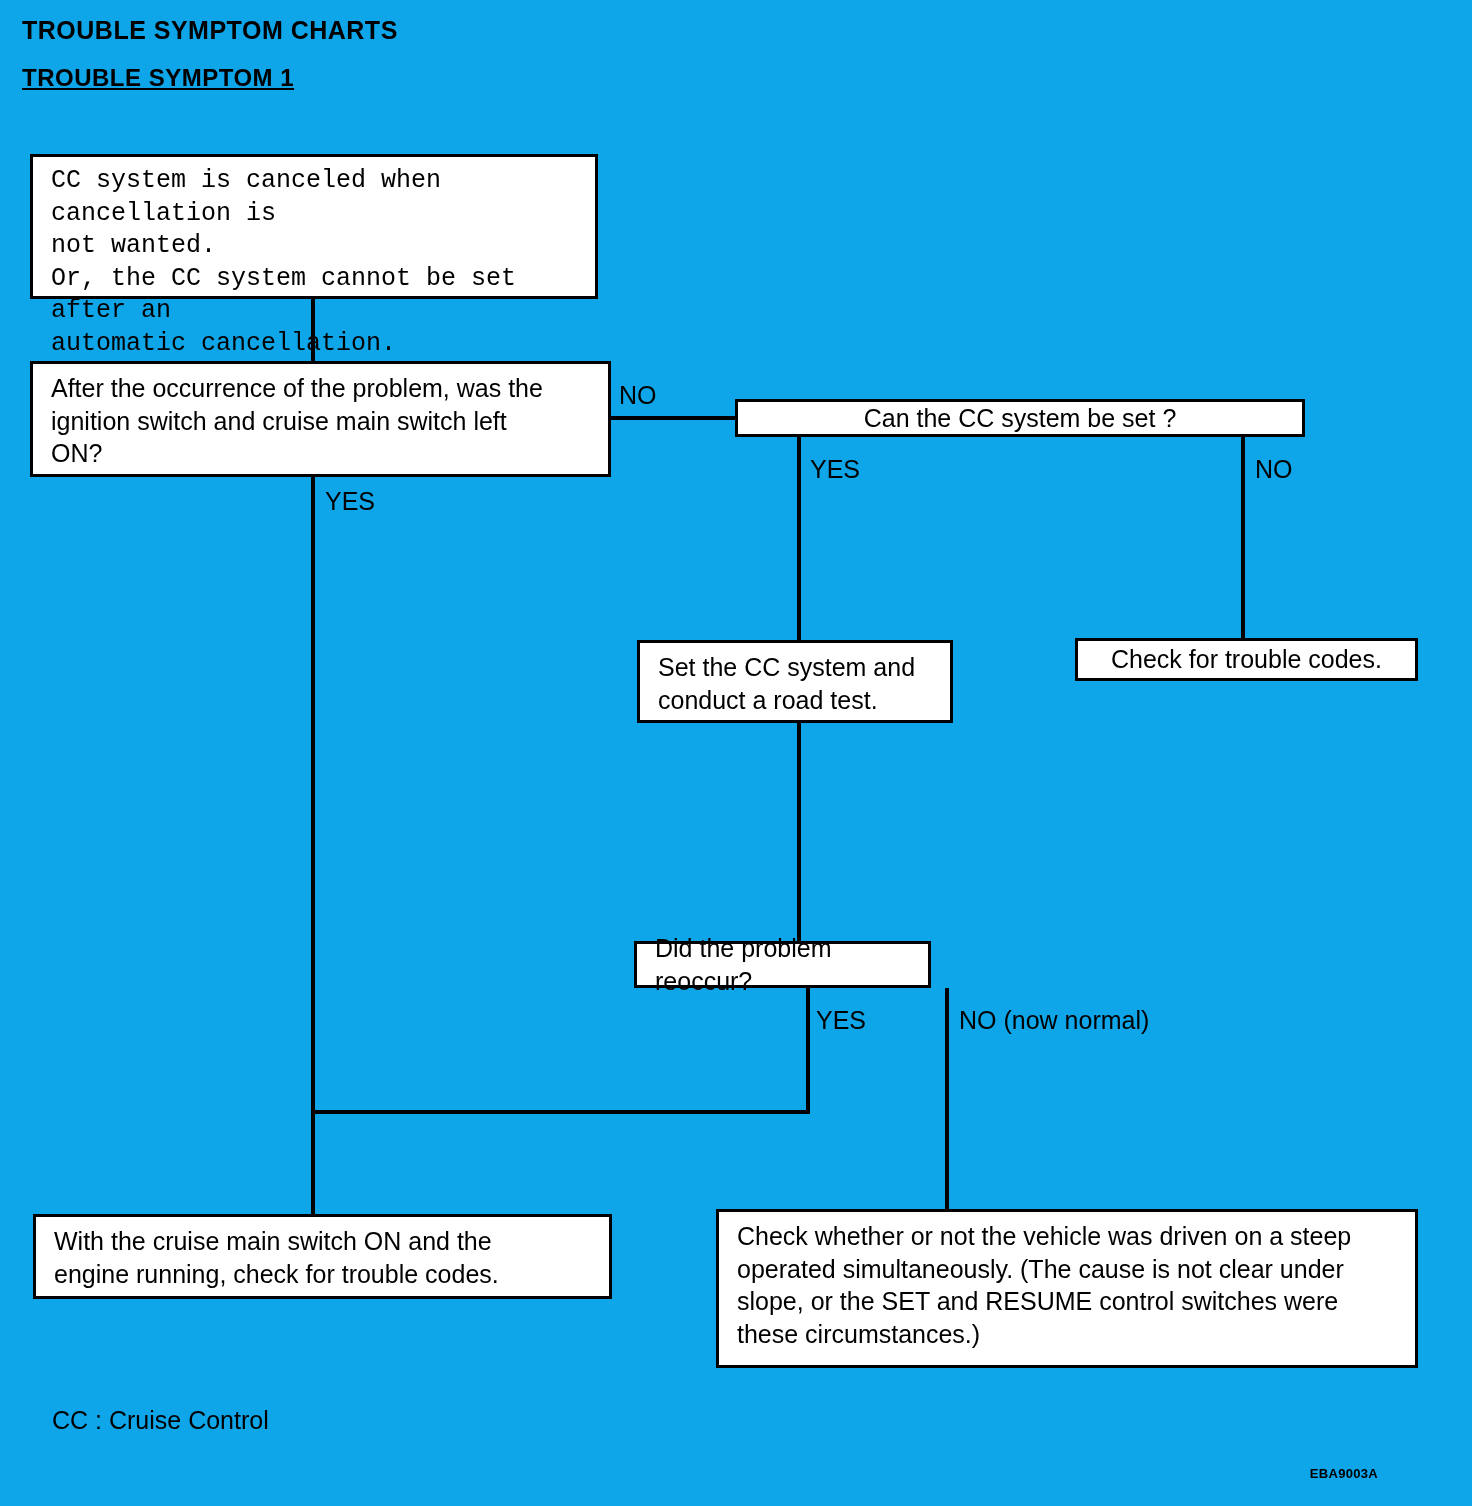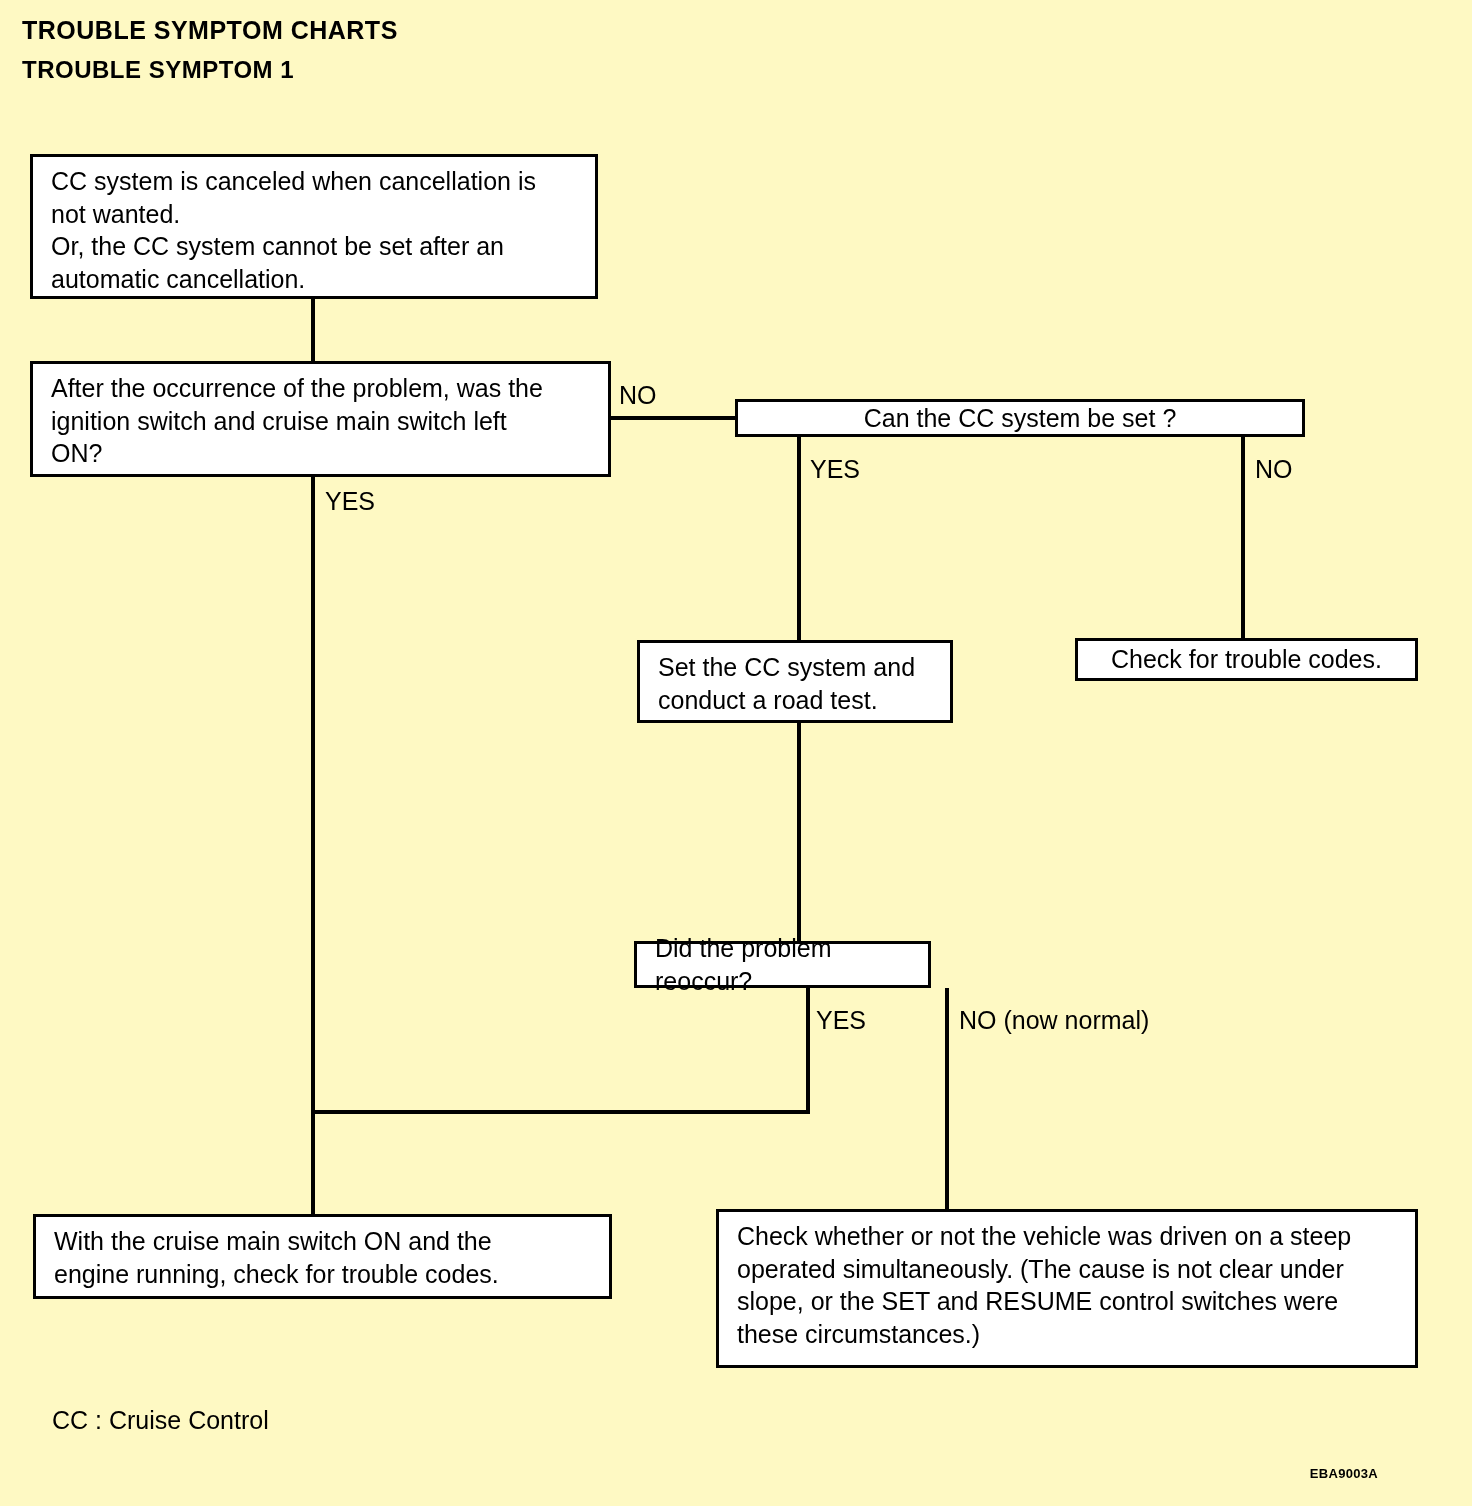--- a/index.html
+++ b/index.html
@@ -8,33 +8,33 @@
     background: #ffffff;
   }
   body {
     font-family: "Liberation Sans", sans-serif;
     color: #000000;
   }
   #page {
     position: relative;
     width: 1472px;
     height: 1506px;
-    background: #fef9c3;
+    background: #0ea5e9;
     overflow: hidden;
   }
 
   
   .heading {
     position: absolute;
     font-weight: bold;
     letter-spacing: 0.5px;
     white-space: nowrap;
   }
   #title-charts { left: 22px; top: 16px;  font-size: 25px; }
-  #title-symptom { left: 22px; top: 56px; font-size: 24px; }
+  #title-symptom { left: 22px; top: 64px; font-size: 24px; text-decoration: underline; }
 
   
   .node {
     position: absolute;
     border: 3px solid #000000;
     background: #ffffff;
     box-sizing: border-box;
     font-size: 25px;
     line-height: 1.30;
     padding: 8px 12px 8px 18px;
@@ -88,21 +88,21 @@
   }
 </style>
 </head>
 <body>
 
 <div id="page">
 
   <div class="heading" id="title-charts">TROUBLE SYMPTOM CHARTS</div>
   <div class="heading" id="title-symptom">TROUBLE SYMPTOM 1</div>
 
-  <div class="node" style="left:30px; top:154px; width:568px; height:145px;">
+  <div class="node" style="left:30px; top:154px; width:568px; height:145px;font-family:Liberation Mono, monospace;">
     <div>CC system is canceled when cancellation is</div>
     <div>not wanted.</div>
     <div>Or, the CC system cannot be set after an</div>
     <div>automatic cancellation.</div>
   </div>
 
   <div class="line v" style="left:311px; top:298px; height:64px;"></div>
 
   <div class="node" style="left:30px; top:361px; width:581px; height:116px;">
     <div>After the occurrence of the problem, was the</div>

